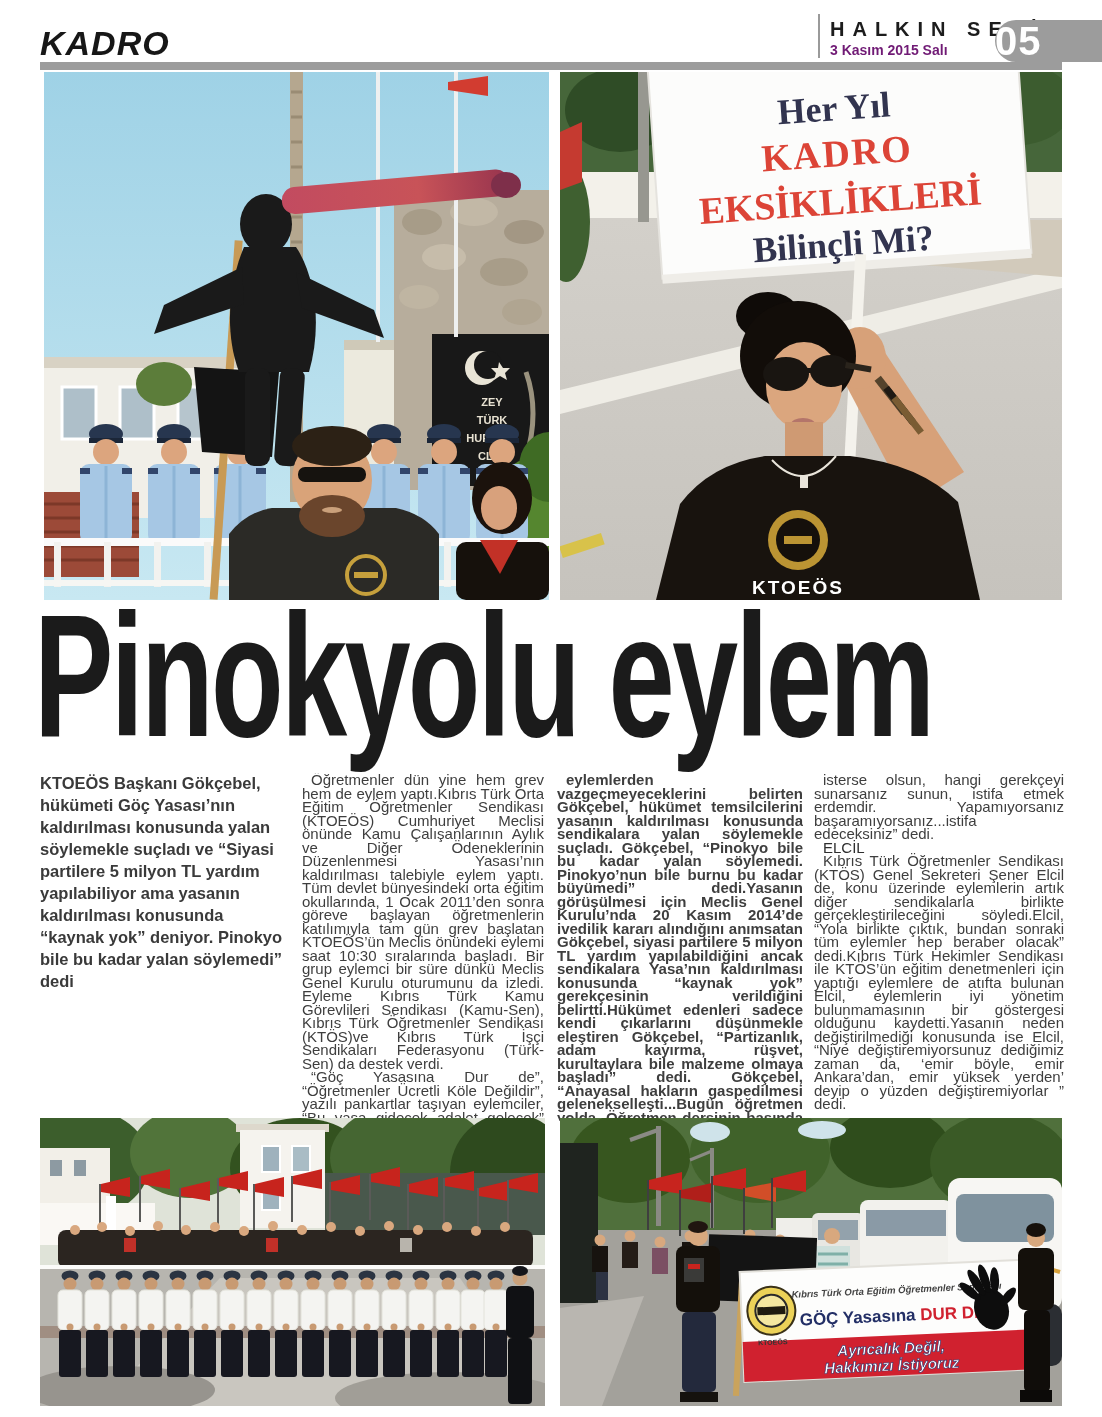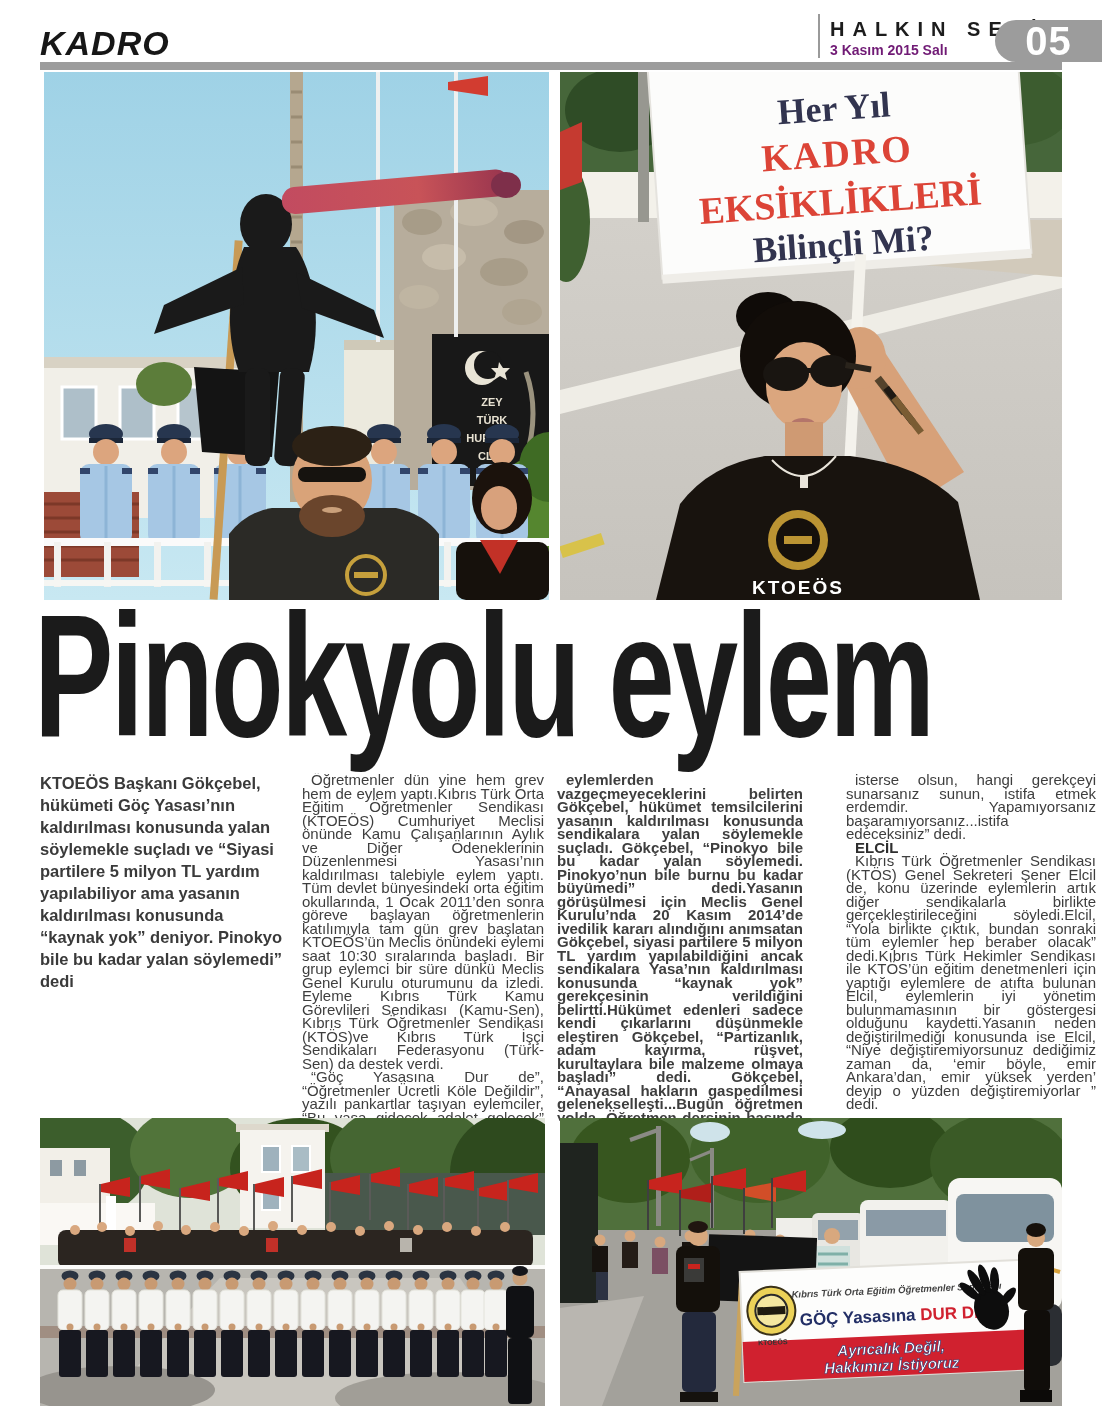--- a/index.html
+++ b/index.html
@@ -7,21 +7,21 @@
         font-family:"Liberation Sans",sans-serif;color:#3d3d3d;}
   
   .section-label{position:absolute;left:40px;top:24px;font-size:34px;font-weight:800;
         font-style:italic;color:#171717;letter-spacing:1px;}
   .header-bar{position:absolute;left:40px;top:62px;width:1022px;height:8px;background:#9c9c9c;}
   .mast-divider{position:absolute;left:818px;top:14px;width:2px;height:44px;background:#9a9a9a;}
   .masthead{position:absolute;left:830px;top:18px;font-size:20px;font-weight:800;
         letter-spacing:8px;color:#1c1c1c;white-space:nowrap;}
   .mast-date{position:absolute;left:830px;top:42px;font-size:14px;font-weight:700;color:#701a75;}
   .page-badge{position:absolute;left:995px;top:20px;width:107px;height:42px;background:#9c9c9c;
-        border-radius:26px 0 0 26px;display:flex;align-items:center;justify-content:center;}
+        border-radius:26px 0 0 26px;display:flex;align-items:center;justify-content:flex-start;}
   .page-badge span{font-size:40px;font-weight:800;color:#ffffff;letter-spacing:1px;line-height:40px;}
   
   .photo{position:absolute;overflow:hidden;background:#ddd;}
   #photo-tl{left:44px;top:72px;width:505px;height:528px;}
   #photo-tr{left:560px;top:72px;width:502px;height:528px;}
   #photo-bl{left:40px;top:1118px;width:505px;height:288px;}
   #photo-br{left:560px;top:1118px;width:502px;height:288px;}
   .photo svg{display:block;}
   
   .headline{position:absolute;left:34px;top:596px;width:1060px;height:165px;overflow:visible;
@@ -30,22 +30,22 @@
         color:#1b1b1b;letter-spacing:-4px;transform:scaleX(0.68);transform-origin:left center;}
   
   .lead-col{position:absolute;left:40px;top:772px;width:252px;height:345px;overflow:hidden;
         font-size:16.5px;line-height:22px;font-weight:700;color:#3a3a3a;}
   .lead-col p{margin:0 0 22px 0;}
   .bodycol{position:absolute;top:773px;height:348px;overflow:hidden;text-align:justify;
         font-size:15px;line-height:13.5px;color:#3e3e3e;}
   .bodycol p{margin:0;text-indent:9px;}
   #col2{left:302px;width:242px;}
   #col3{left:557px;width:246px;font-weight:bold;}
-  #col4{left:814px;width:250px;margin-left:32px;}
-  .subhead{font-weight:700;color:#2e2e2e;margin:6px 0 0 0;text-indent:9px;}
+  #col4{left:814px;width:250px;}
+  .subhead{font-weight:400;color:#2e2e2e;margin:6px 0 0 0;text-indent:9px;}
   #col4 p.first{text-indent:9px;}
 </style>
 </head>
 <body>
 
 <div class="page">
 
   <div class="section-label">KADRO</div>
   <div class="header-bar"></div>
   <div class="mast-divider"></div>

